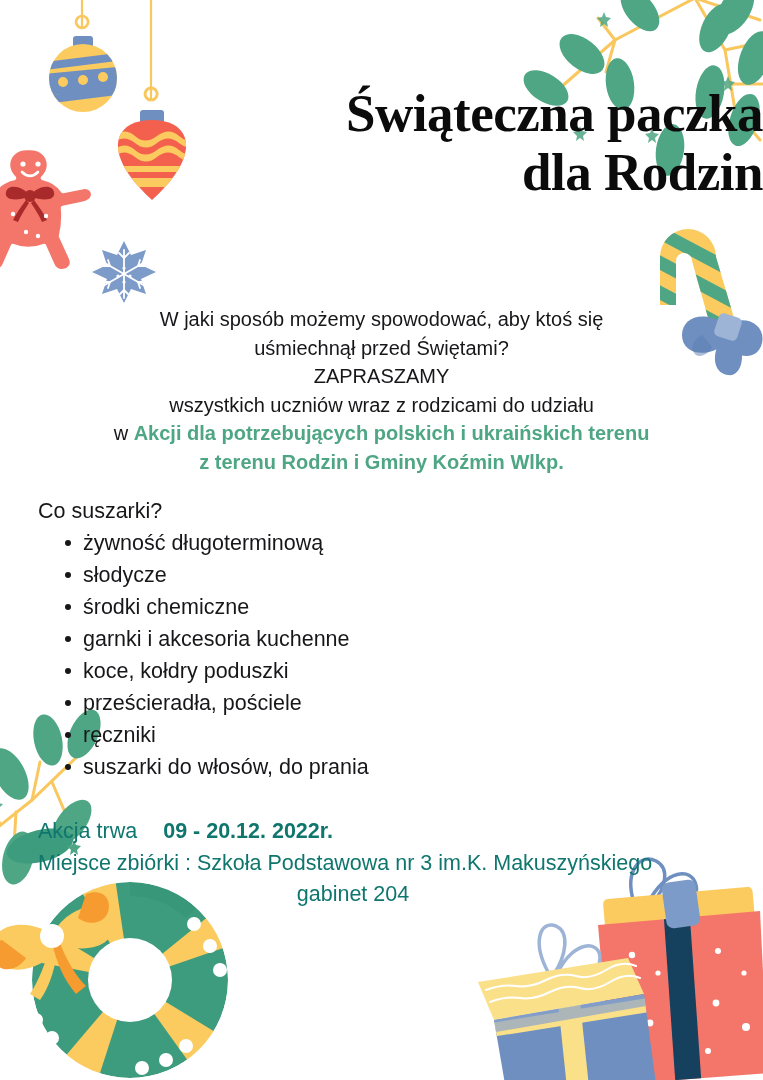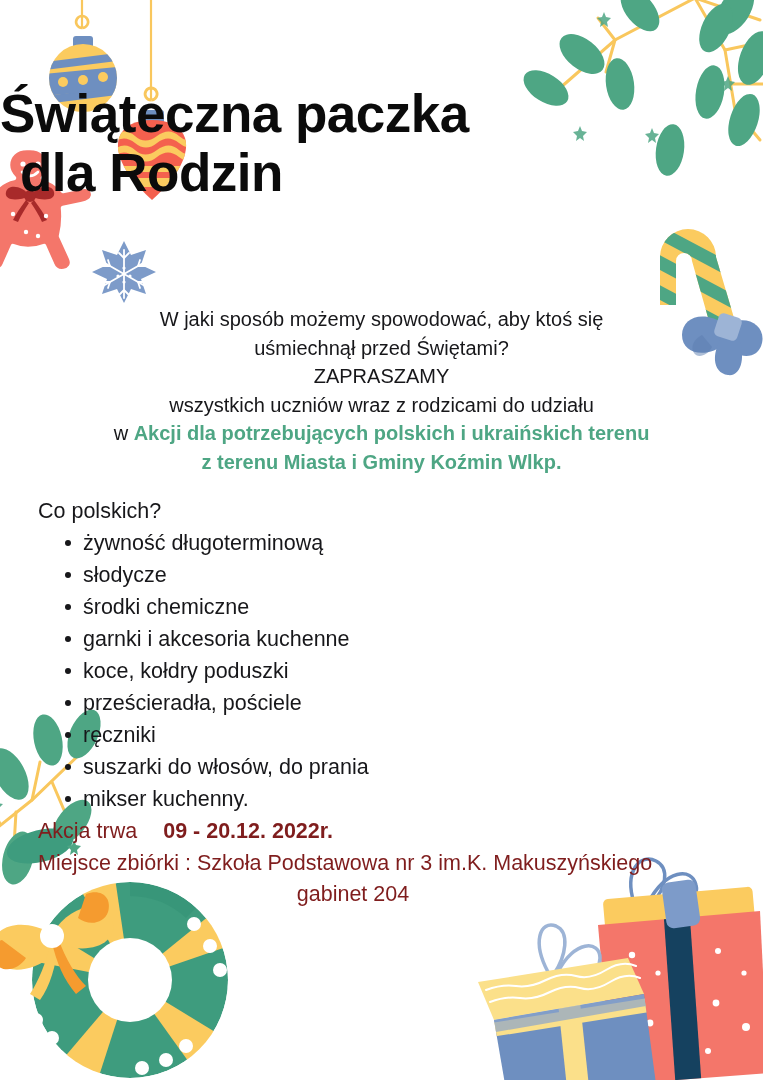--- a/index.html
+++ b/index.html
@@ -23,26 +23,27 @@
   #content{
     position:absolute;
     inset:0;
     z-index:5;
   }
   .title{
     position:absolute;
     top:48px;
     left:0;
     width:100%;
-    text-align:left;
+    text-align:right;
     font-size:53px;
     line-height:1.12;
     font-weight:bold;
     color:#0b0b0b;
     letter-spacing:-0.5px;
+    font-family:Liberation Serif, serif;
   }
   .title .ln{display:block;}
   .title .ln2{padding-left:20px;}
 
   .intro{
     position:absolute;
     top:305px;
     left:0;
     width:100%;
     text-align:center;
@@ -87,21 +88,21 @@
     background:#17171a;
   }
 
   .footer{
     position:absolute;
     top:816px;
     left:38px;
     width:690px;
     font-size:21.5px;
     line-height:1.47;
-    color:#7f1d1d;
+    color:#0f766e;
   }
   .footer .row{display:block;white-space:nowrap;}
   .footer .datebold{font-weight:bold;padding-left:26px;}
   .footer .centered{display:block;text-align:center;padding-right:60px;}
 </style>
 </head>
 <body>
 
 <div id="poster">
 
@@ -405,35 +406,34 @@
       <span class="ln ln1">Świąteczna paczka</span>
       <span class="ln ln2">dla Rodzin</span>
     </h1>
 
     <div class="intro">
       <span class="line">W jaki sposób możemy spowodować, aby ktoś się</span>
       <span class="line">uśmiechnął przed Świętami?</span>
       <span class="line">ZAPRASZAMY</span>
       <span class="line">wszystkich uczniów wraz z rodzicami do udziału</span>
       <span class="accent-wrap"><span class="lead">w </span><span class="accent">Akcji dla potrzebujących polskich i ukraińskich terenu</span></span>
-      <span class="accent line">z terenu Miasta i Gminy Koźmin Wlkp.</span>
+      <span class="accent line">z terenu Rodzin i Gminy Koźmin Wlkp.</span>
     </div>
 
-    <div class="collect-title">Co polskich?</div>
+    <div class="collect-title">Co suszarki?</div>
 
     <ul class="items">
       <li>żywność długoterminową</li>
       <li>słodycze</li>
       <li>środki chemiczne</li>
       <li>garnki i akcesoria kuchenne</li>
       <li>koce, kołdry poduszki</li>
       <li>prześcieradła, pościele</li>
       <li>ręczniki</li>
       <li>suszarki do włosów, do prania</li>
-      <li>mikser kuchenny.</li>
     </ul>
 
     <div class="footer">
       <span class="row"><span>Akcja trwa</span><span class="datebold">09 - 20.12. 2022r.</span></span>
       <span class="row">Miejsce zbiórki : Szkoła Podstawowa nr 3 im.K. Makuszyńskiego</span>
       <span class="centered">gabinet 204</span>
     </div>
 
   </div>
 </div>

